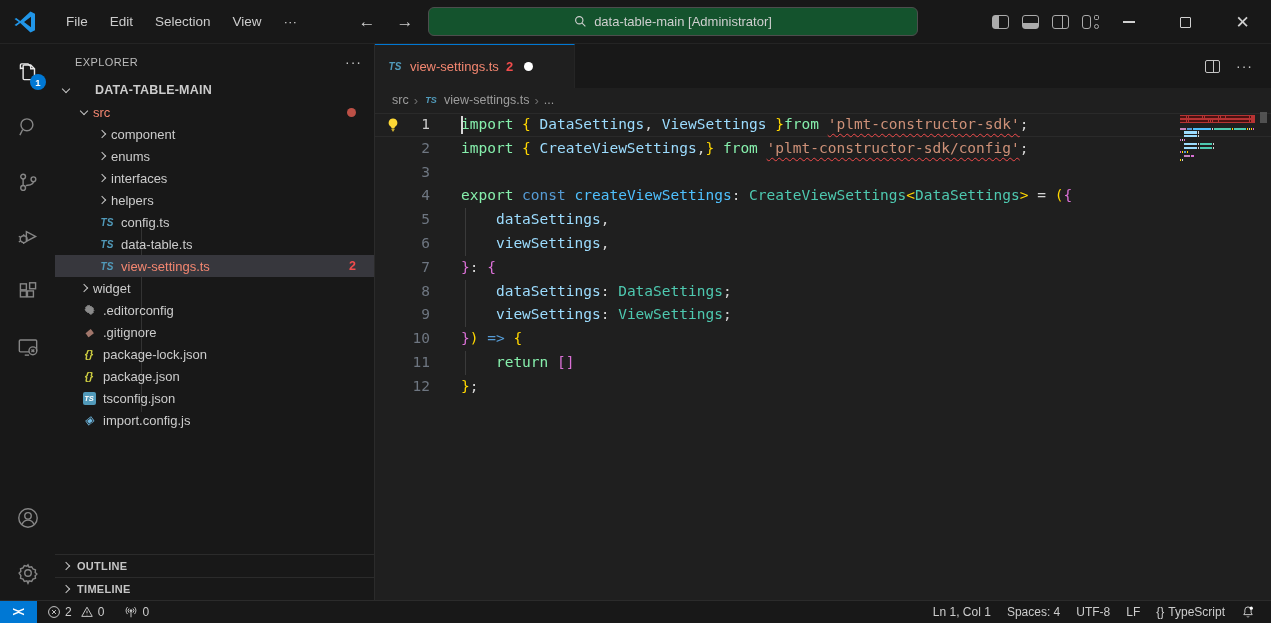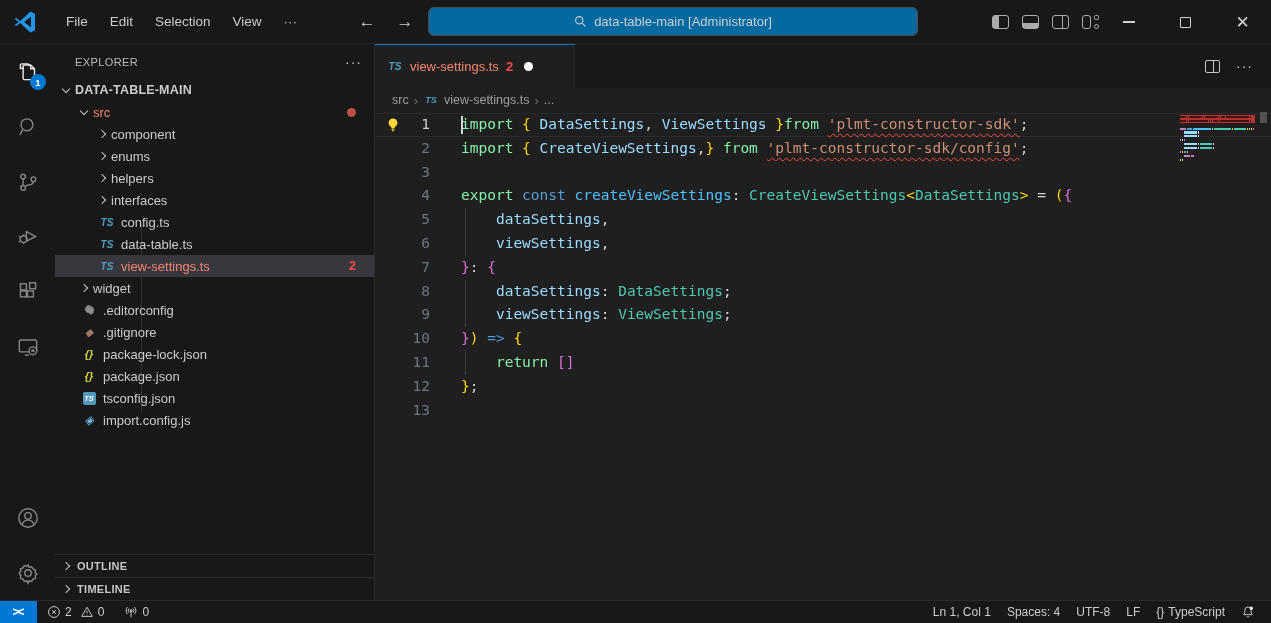--- a/index.html
+++ b/index.html
@@ -7,21 +7,21 @@
               font-family:"Liberation Sans", sans-serif; color:#cccccc; }
 
   
   .titlebar { position:relative; height:44px; background:#181818; border-bottom:1px solid #242424;
               display:flex; align-items:center; }
   .vslogo { margin-left:13px; width:24px; height:24px; flex:none; }
   .menubar { display:flex; margin-left:18px; font-size:13.5px; color:#cccccc; }
   .menubar .menu-item { padding:5px 11px; border-radius:5px; cursor:default; }
   .nav-arrows { position:absolute; left:355px; display:flex; gap:14px; font-size:17px; color:#cccccc; }
   .nav-arrows span { width:24px; text-align:center; }
-  .searchbox { position:absolute; left:428px; top:7px; width:490px; height:29px; background:#0369a1;
+  .searchbox { position:absolute; left:428px; top:7px; width:490px; height:29px; background:#14532d;
                border:1px solid #4d4d4d; border-radius:6px; display:flex; align-items:center;
                justify-content:center; gap:7px; font-size:13px; color:#cfcfcf; }
   .layout-controls { position:absolute; right:172px; display:flex; gap:13px; align-items:center; }
   .lc { width:17px; height:14px; border:1.2px solid #ababab; border-radius:3px; position:relative; }
   .lc.left::before  { content:''; position:absolute; left:0; top:0; bottom:0; width:6px; background:#ababab; }
   .lc.bottom::before{ content:''; position:absolute; left:0; right:0; bottom:0; height:5px; background:#ababab; }
   .lc.right::before { content:''; position:absolute; right:5px; top:0; bottom:0; width:1.2px; background:#ababab; }
   .lc.custom { border:none; border-radius:0; }
   .lc.custom i { position:absolute; border:1.2px solid #ababab; }
   .lc.custom i:nth-child(1){ left:0; top:0; width:9px; height:14px; border-radius:3px;}
@@ -249,44 +249,44 @@
     </div>
   </div>
 
   <div class="sidebar">
     <div class="sb-header">
       <span>EXPLORER</span>
       <span class="more">···</span>
     </div>
     <div class="tree" id="tree">
       <div class="tree-guide"></div>
-    <div class="tree-row" style="padding-left: 8px;">
+    <div class="tree-row" style="padding-left: 8px; gap: 20px;">
           <span class="chev down"></span>
           <span class="label root">DATA-TABLE-MAIN</span>
         </div>
         <div class="tree-row" style="padding-left: 26px;">
           <span class="chev down"></span>
           <span class="label err">src</span>
           <span class="mod-dot"></span>
         </div>
         <div class="tree-row" style="padding-left: 44px;">
           <span class="chev right"></span>
           <span class="label">component</span>
         </div>
         <div class="tree-row" style="padding-left: 44px;">
           <span class="chev right"></span>
           <span class="label">enums</span>
         </div>
         <div class="tree-row" style="padding-left: 44px;">
           <span class="chev right"></span>
-          <span class="label">helpers</span>
+          <span class="label">interfaces</span>
         </div>
         <div class="tree-row" style="padding-left: 44px;">
           <span class="chev right"></span>
-          <span class="label">interfaces</span>
+          <span class="label">helpers</span>
         </div>
         <div class="tree-row" style="padding-left: 44px;">
           <span class="fi fi-ts">TS</span>
           <span class="label">config.ts</span>
         </div>
         <div class="tree-row" style="padding-left: 44px;">
           <span class="fi fi-ts">TS</span>
           <span class="label">data-table.ts</span>
         </div>
         <div class="tree-row selected" style="padding-left: 44px;">
@@ -367,21 +367,20 @@
         <div class="line"><span class="lnum">3</span><span class="ltext"></span></div>
         <div class="line"><span class="lnum">4</span><span class="ltext"><span class="tok kw">export </span><span class="tok kw2">const </span><span class="tok cvar">createViewSettings</span><span class="tok pun">: </span><span class="tok type">CreateViewSettings</span><span class="tok b1">&lt;</span><span class="tok type">DataSettings</span><span class="tok b1">&gt;</span><span class="tok pun"> = </span><span class="tok b1">(</span><span class="tok b2">{</span></span></div>
         <div class="line"><span class="lnum">5</span><span class="ltext"><span class="tok var">    dataSettings</span><span class="tok pun">,</span></span><span class="indent-guide"></span></div>
         <div class="line"><span class="lnum">6</span><span class="ltext"><span class="tok var">    viewSettings</span><span class="tok pun">,</span></span><span class="indent-guide"></span></div>
         <div class="line"><span class="lnum">7</span><span class="ltext"><span class="tok b2">}</span><span class="tok pun">: </span><span class="tok b2">{</span></span></div>
         <div class="line"><span class="lnum">8</span><span class="ltext"><span class="tok var">    dataSettings</span><span class="tok pun">: </span><span class="tok type">DataSettings</span><span class="tok pun">;</span></span><span class="indent-guide"></span></div>
         <div class="line"><span class="lnum">9</span><span class="ltext"><span class="tok var">    viewSettings</span><span class="tok pun">: </span><span class="tok type">ViewSettings</span><span class="tok pun">;</span></span><span class="indent-guide"></span></div>
         <div class="line"><span class="lnum">10</span><span class="ltext"><span class="tok b2">}</span><span class="tok b1">)</span><span class="tok kw2"> =&gt; </span><span class="tok b1">{</span></span></div>
         <div class="line"><span class="lnum">11</span><span class="ltext"><span class="tok kw">    return </span><span class="tok b2">[]</span></span><span class="indent-guide"></span></div>
         <div class="line"><span class="lnum">12</span><span class="ltext"><span class="tok b1">}</span><span class="tok pun">;</span></span></div>
-        <div class="line"><span class="lnum">13</span><span class="ltext"></span></div>
         <div class="minimap" id="minimap">
           <div class="mm-row mm-error">
             <span style="margin-left: 0px; width: 6.3px; background: rgb(74, 18, 18); margin-right: 1px;"></span>
             <span style="width: 1.05px; background: rgb(74, 18, 18); margin-right: 1px;"></span>
             <span style="width: 12.6px; background: rgb(74, 18, 18); margin-right: 1px;"></span>
             <span style="width: 1.05px; background: rgb(74, 18, 18); margin-right: 1px;"></span>
             <span style="width: 12.6px; background: rgb(74, 18, 18); margin-right: 1px;"></span>
             <span style="width: 1.05px; background: rgb(74, 18, 18); margin-right: 1px;"></span>
             <span style="width: 4.2px; background: rgb(74, 18, 18); margin-right: 1px;"></span>
             <span style="width: 23.1px; background: rgb(74, 18, 18); margin-right: 1px;"></span>

